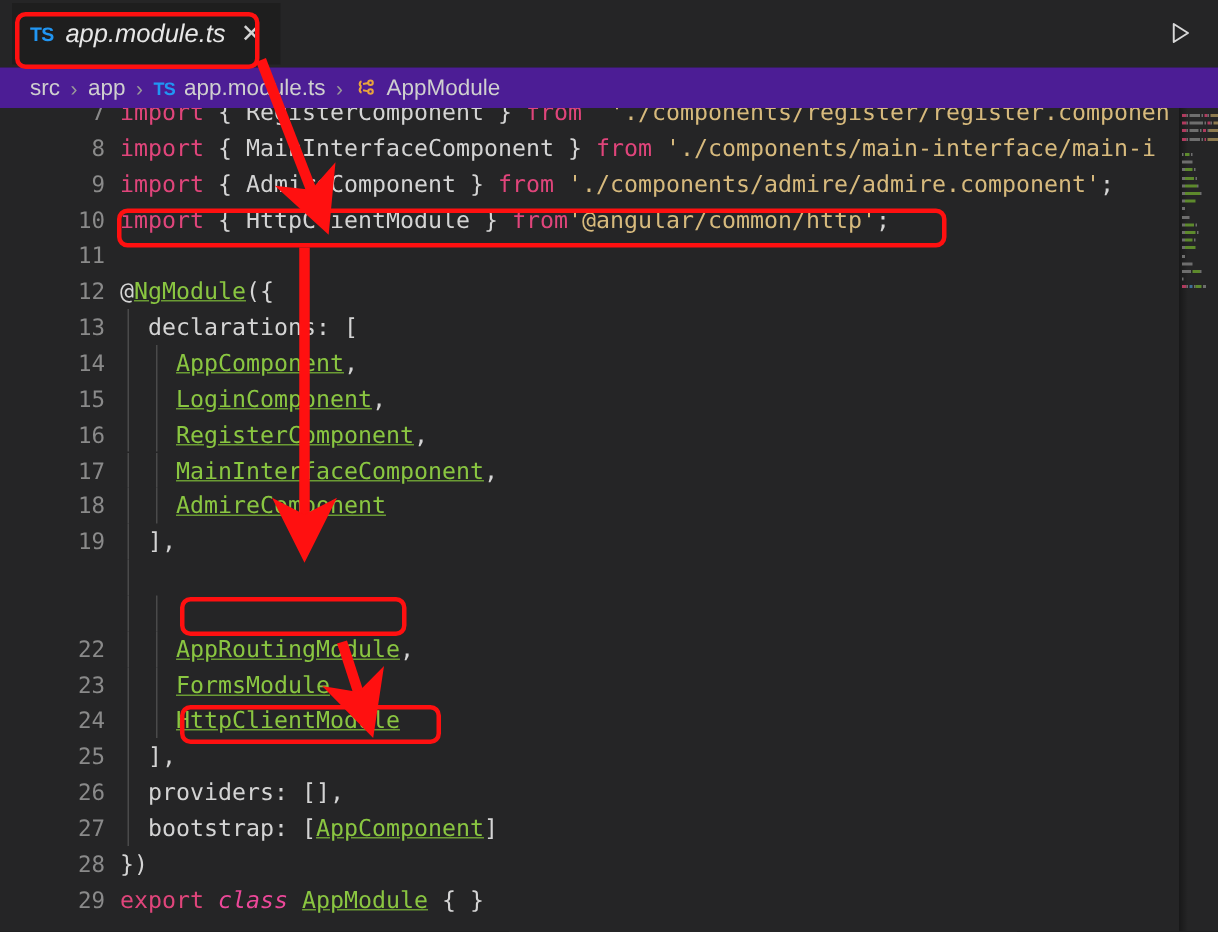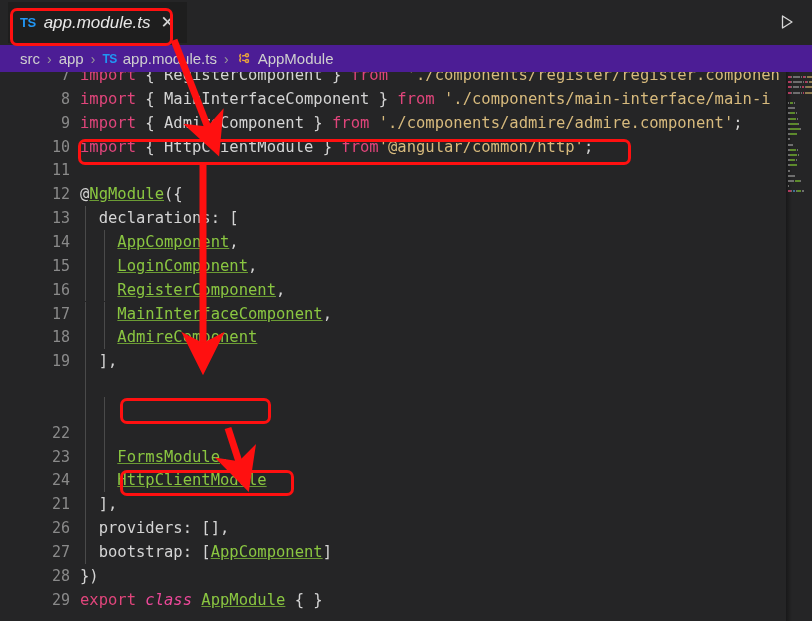--- a/index.html
+++ b/index.html
@@ -198,30 +198,30 @@
         <div class="guide" style="left: 85px; top: 229.5px; height: 23.85px;"></div>
         <div class="guide" style="left: 104px; top: 229.5px; height: 23.85px;"></div>
         <div class="row" style="top: 253.35px;"><span class="ln">18</span><span class="code"><span class="plain">    </span><span class="cls">AdmireComponent</span></span></div>
         <div class="guide" style="left: 85px; top: 253.35px; height: 23.85px;"></div>
         <div class="guide" style="left: 104px; top: 253.35px; height: 23.85px;"></div>
         <div class="row" style="top: 277.2px;"><span class="ln">19</span><span class="code"><span class="punc">  ],</span></span></div>
         <div class="guide" style="left: 85px; top: 277.2px; height: 23.85px;"></div>
         <div class="guide" style="left: 85px; top: 301.05px; height: 23.85px;"></div>
         <div class="guide" style="left: 85px; top: 324.9px; height: 23.85px;"></div>
         <div class="guide" style="left: 104px; top: 324.9px; height: 23.85px;"></div>
-        <div class="row" style="top: 348.75px;"><span class="ln">22</span></div>
+        <div class="row" style="top: 348.75px;"><span class="ln">22</span><span class="code"><span class="plain">    </span><span class="cls">AppRoutingModule</span><span class="punc">,</span></span></div>
         <div class="guide" style="left: 85px; top: 348.75px; height: 23.85px;"></div>
         <div class="guide" style="left: 104px; top: 348.75px; height: 23.85px;"></div>
         <div class="row" style="top: 372.6px;"><span class="ln">23</span><span class="code"><span class="plain">    </span><span class="cls">FormsModule</span><span class="punc">,</span></span></div>
         <div class="guide" style="left: 85px; top: 372.6px; height: 23.85px;"></div>
         <div class="guide" style="left: 104px; top: 372.6px; height: 23.85px;"></div>
         <div class="row" style="top: 396.45px;"><span class="ln">24</span><span class="code"><span class="plain">    </span><span class="cls">HttpClientModule</span></span></div>
         <div class="guide" style="left: 85px; top: 396.45px; height: 23.85px;"></div>
         <div class="guide" style="left: 104px; top: 396.45px; height: 23.85px;"></div>
-        <div class="row" style="top: 420.3px;"><span class="ln">21</span><span class="code"><span class="punc">  ],</span></span></div>
+        <div class="row" style="top: 420.3px;"><span class="ln">25</span><span class="code"><span class="punc">  ],</span></span></div>
         <div class="guide" style="left: 85px; top: 420.3px; height: 23.85px;"></div>
         <div class="row" style="top: 444.15px;"><span class="ln">26</span><span class="code"><span class="prop">  providers: [],</span></span></div>
         <div class="guide" style="left: 85px; top: 444.15px; height: 23.85px;"></div>
         <div class="row" style="top: 468px;"><span class="ln">27</span><span class="code"><span class="prop">  bootstrap: [</span><span class="cls">AppComponent</span><span class="punc">]</span></span></div>
         <div class="guide" style="left: 85px; top: 468px; height: 23.85px;"></div>
         <div class="row" style="top: 491.85px;"><span class="ln">28</span><span class="code"><span class="punc">})</span></span></div>
         <div class="row" style="top: 515.7px;"><span class="ln">29</span><span class="code"><span class="kw">export</span><span class="plain"> </span><span class="kw2">class</span><span class="plain"> </span><span class="cls">AppModule</span><span class="punc"> { }</span></span></div>
       </div>
     <div class="minimap">
       <div class="mm-shadow"></div>

